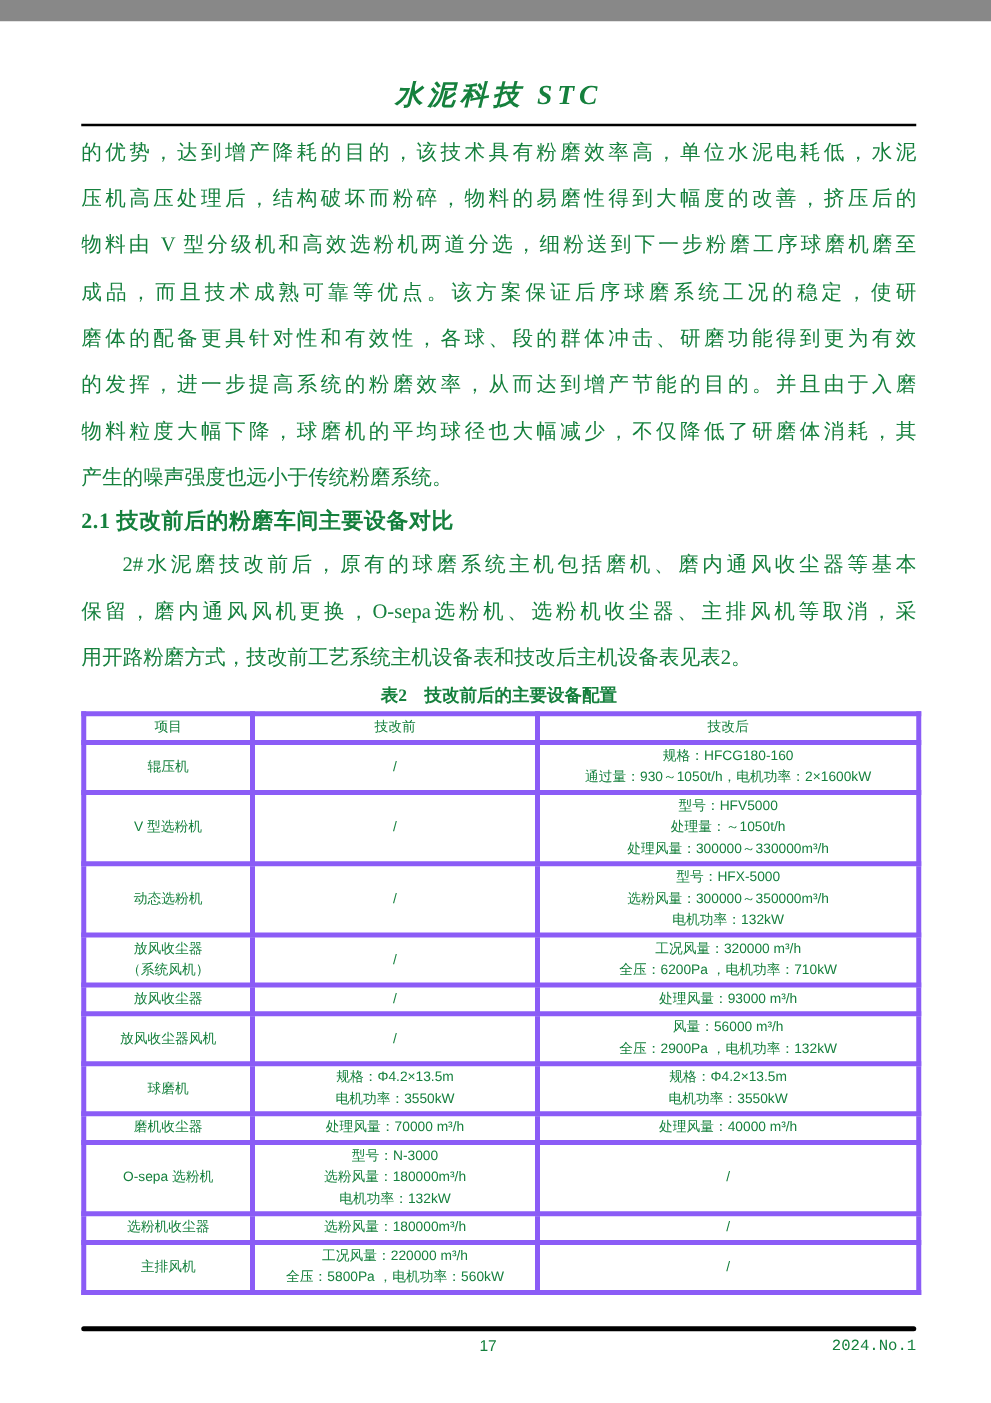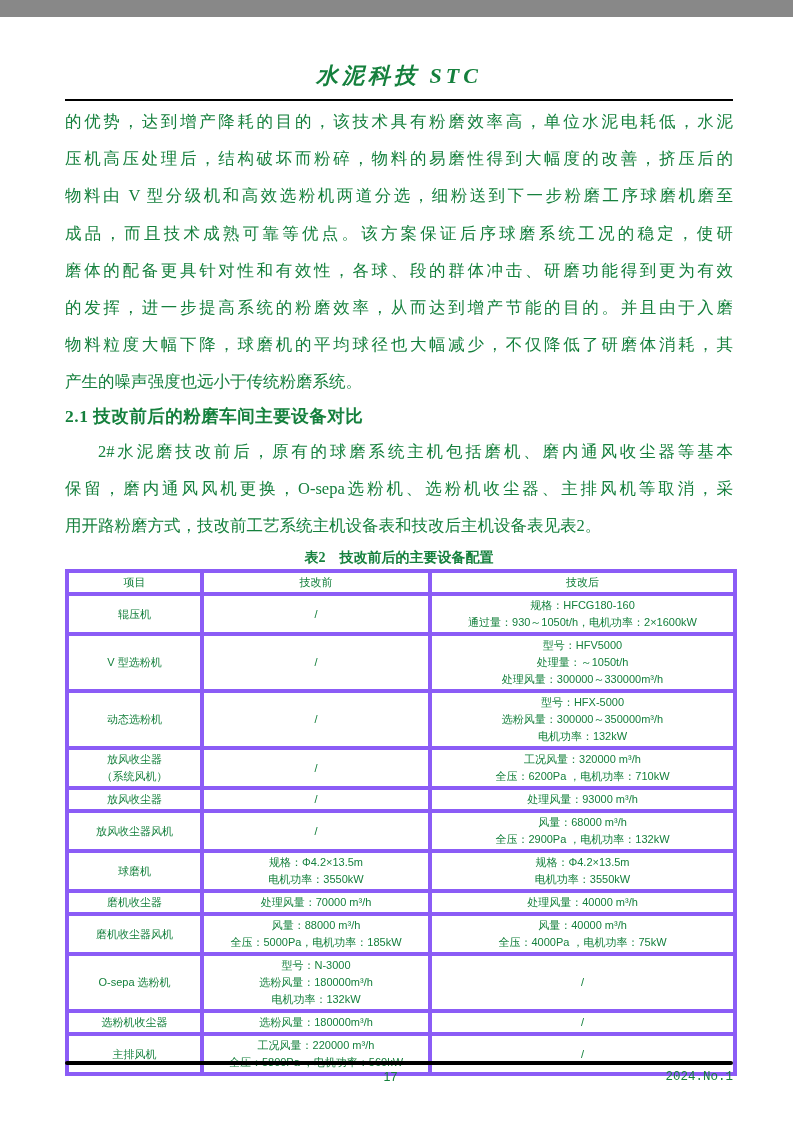--- a/index.html
+++ b/index.html
@@ -217,21 +217,21 @@
             </td>
           </tr>
           <tr>
             <td class="col-item">
               <div class="cell-line">放风收尘器风机</div>
             </td>
             <td class="col-before">
               <div class="cell-line">/</div>
             </td>
             <td class="col-after">
-              <div class="cell-line">风量：68000 m³/h</div>
+              <div class="cell-line">风量：56000 m³/h</div>
               <div class="cell-line">全压：2900Pa ，电机功率：132kW</div>
             </td>
           </tr>
           <tr>
             <td class="col-item">
               <div class="cell-line">球磨机</div>
             </td>
             <td class="col-before">
               <div class="cell-line">规格：Φ4.2×13.5m</div>
               <div class="cell-line">电机功率：3550kW</div>
@@ -243,33 +243,20 @@
           </tr>
           <tr>
             <td class="col-item">
               <div class="cell-line">磨机收尘器</div>
             </td>
             <td class="col-before">
               <div class="cell-line">处理风量：70000 m³/h</div>
             </td>
             <td class="col-after">
               <div class="cell-line">处理风量：40000 m³/h</div>
-            </td>
-          </tr>
-          <tr>
-            <td class="col-item">
-              <div class="cell-line">磨机收尘器风机</div>
-            </td>
-            <td class="col-before">
-              <div class="cell-line">风量：88000 m³/h</div>
-              <div class="cell-line">全压：5000Pa，电机功率：185kW</div>
-            </td>
-            <td class="col-after">
-              <div class="cell-line">风量：40000 m³/h</div>
-              <div class="cell-line">全压：4000Pa ，电机功率：75kW</div>
             </td>
           </tr>
           <tr>
             <td class="col-item">
               <div class="cell-line">O-sepa 选粉机</div>
             </td>
             <td class="col-before">
               <div class="cell-line">型号：N-3000</div>
               <div class="cell-line">选粉风量：180000m³/h</div>
               <div class="cell-line">电机功率：132kW</div>

